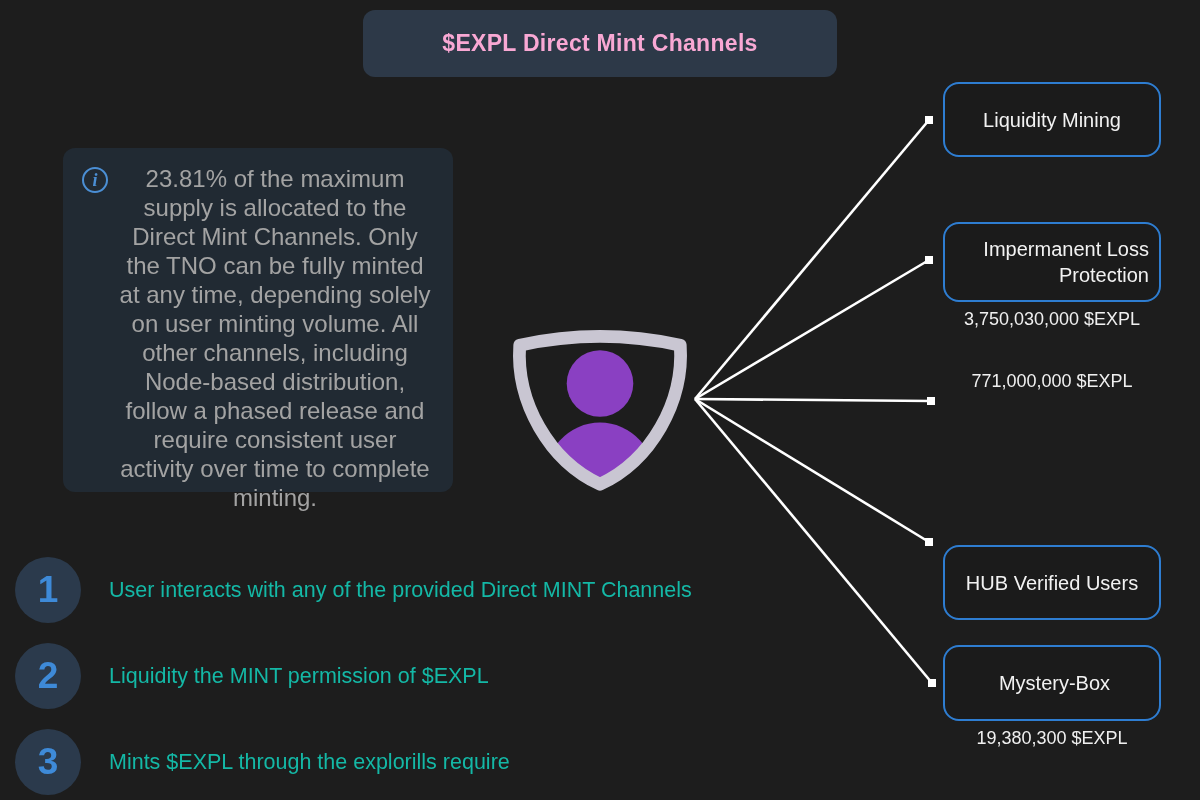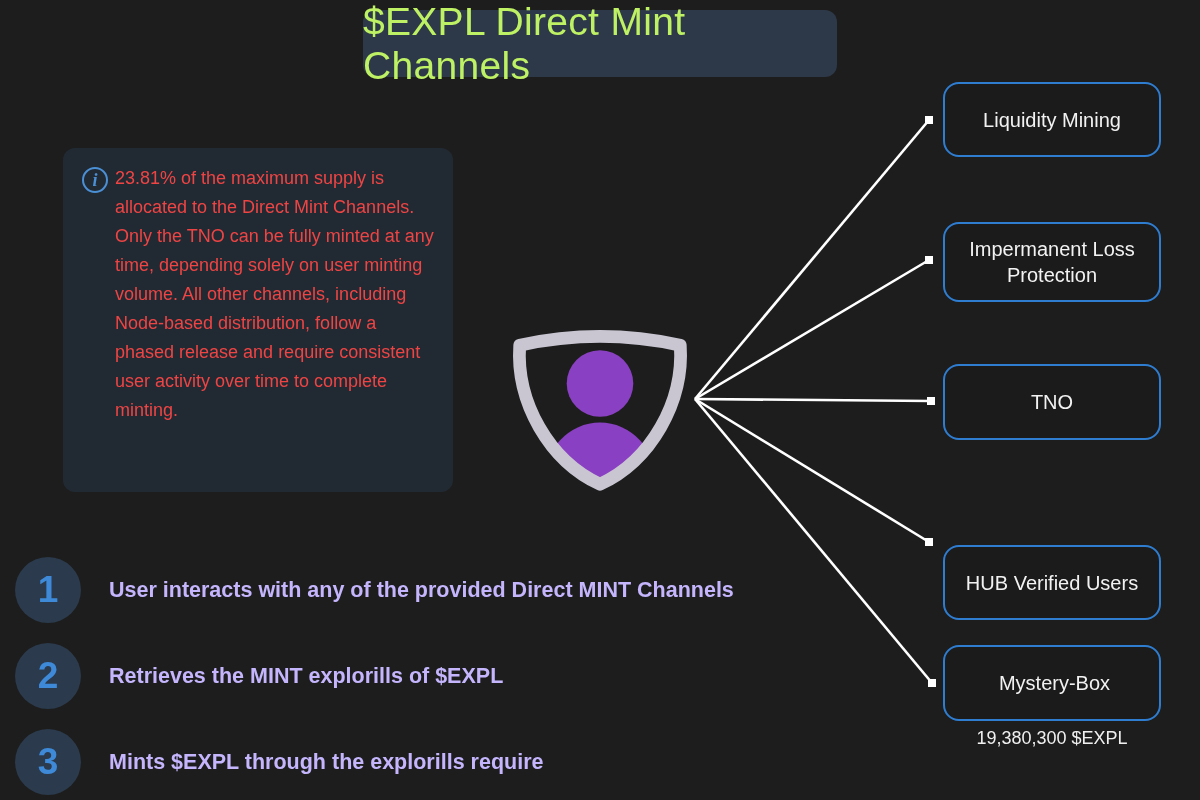--- a/index.html
+++ b/index.html
@@ -16,21 +16,21 @@
   
   .title-pill {
     position: absolute;
     left: 363px; top: 10px;
     width: 474px; height: 67px;
     background: #2d3948;
     border-radius: 12px;
     display: flex; align-items: center; justify-content: center;
   }
   .title-pill span {
-    font-size: 39px; font-weight: normal; color: #bef264; letter-spacing: 0.3px;
+    font-size: 23px; font-weight: bold; color: #f9a8d4; letter-spacing: 0.3px;
   }
 
   
   .info-box {
     position: absolute;
     left: 63px; top: 148px;
     width: 390px; height: 344px;
     background: #212a33;
     border-radius: 12px;
     padding: 16px 18px 16px 12px;
@@ -46,23 +46,24 @@
     border: 2px solid #4b8fd5;
     border-radius: 50%;
     color: #4b8fd5;
     font-family: "Liberation Serif", "DejaVu Serif", serif;
     font-style: italic; font-weight: bold;
     font-size: 18px;
     display: flex; align-items: center; justify-content: center;
   }
   .info-text {
     flex: 1;
-    font-size: 18px;
+    font-size: 24px;
     line-height: 29px;
-    color: #ef4444;
+    color: #a3a3a3;
+    text-align: center;
   }
 
   
   .shield-wrap {
     position: absolute; left: 502px; top: 312px;
     width: 196px; height: 186px;
   }
 
   
   .lines-svg {
@@ -72,21 +73,21 @@
   }
 
   
   .channel { position: absolute; left: 943px; width: 218px; }
   .channel-box {
     width: 218px;
     border: 2px solid #2e7dd1;
     border-radius: 16px;
     background: #1b1b1b;
     display: flex; align-items: center; justify-content: center;
-    text-align: center;
+    text-align: right;
     color: #f2f2f2;
     font-size: 20px;
     line-height: 26px;
     padding: 4px 10px;
   }
   .channel-amount {
     margin-top: 7px;
     text-align: center;
     font-size: 18px;
     color: #f0f0f0;
@@ -114,23 +115,22 @@
     border-radius: 50%;
     display: flex; align-items: center; justify-content: center;
     color: #3e8ad8;
     font-size: 37px;
     font-weight: bold;
     flex: 0 0 66px;
   }
   .step-text {
     margin-left: 28px;
     font-size: 21.5px;
-    color: #c4b5fd;
+    color: #14b8a6;
     white-space: nowrap;
-    font-weight: bold;
   }
 </style>
 </head>
 <body>
 
 <div class="title-pill">
   <span>$EXPL Direct Mint Channels</span>
 </div>
 
 <div class="info-box">
@@ -175,26 +175,25 @@
 <div class="channel ch-0">
   <div class="channel-box">
     <span>Liquidity Mining</span>
   </div>
 </div>
 
 <div class="channel ch-1">
   <div class="channel-box">
     <span>Impermanent Loss Protection</span>
   </div>
+  <div class="channel-amount">3,750,030,000 $EXPL</div>
 </div>
 
 <div class="channel ch-2">
-  <div class="channel-box">
-    <span>TNO</span>
-  </div>
+  <div class="channel-amount">771,000,000 $EXPL</div>
 </div>
 
 <div class="channel ch-3">
   <div class="channel-box">
     <span>HUB Verified Users</span>
   </div>
 </div>
 
 <div class="channel ch-4">
   <div class="channel-box">
@@ -203,19 +202,19 @@
   <div class="channel-amount">19,380,300 $EXPL</div>
 </div>
 
 <div class="step step-0">
   <div class="step-num">1</div>
   <div class="step-text">User interacts with any of the provided Direct MINT Channels</div>
 </div>
 
 <div class="step step-1">
   <div class="step-num">2</div>
-  <div class="step-text">Retrieves the MINT explorills of $EXPL</div>
+  <div class="step-text">Liquidity the MINT permission of $EXPL</div>
 </div>
 
 <div class="step step-2">
   <div class="step-num">3</div>
   <div class="step-text">Mints $EXPL through the explorills require</div>
 </div>
 
 </body></html>

